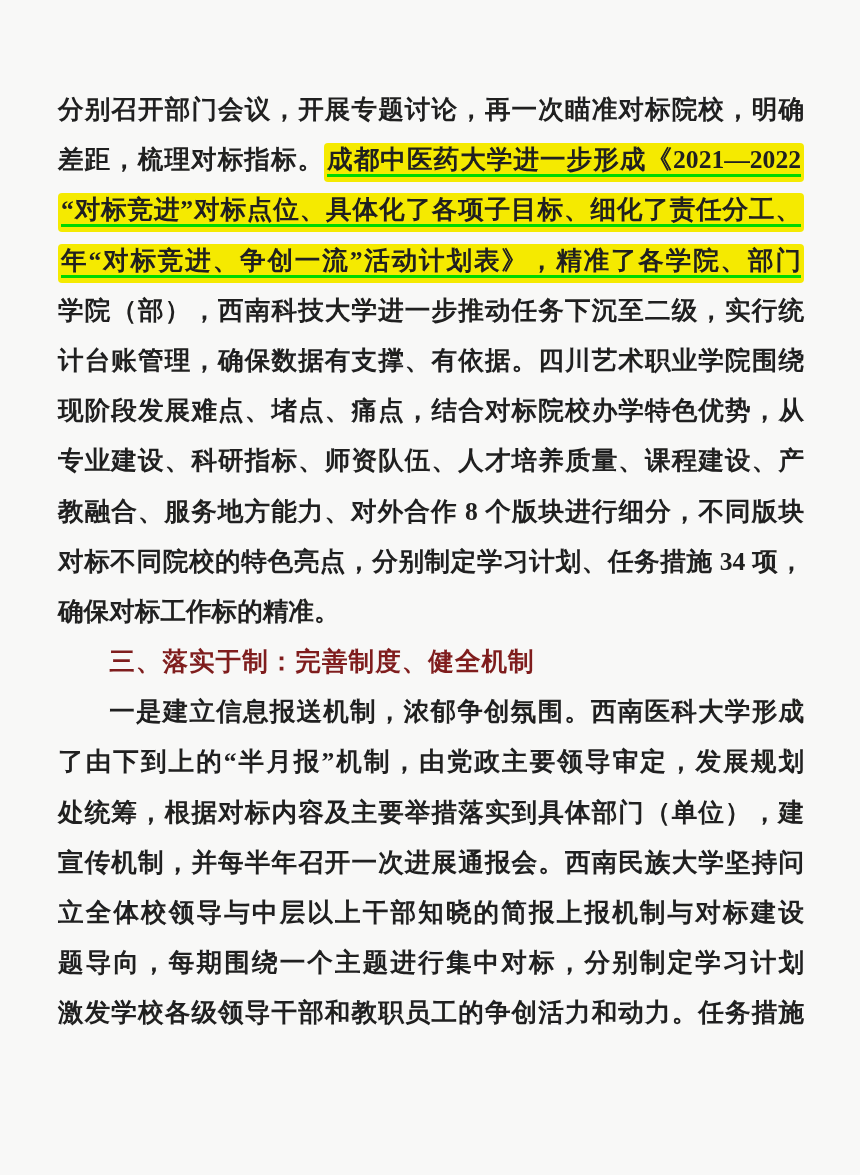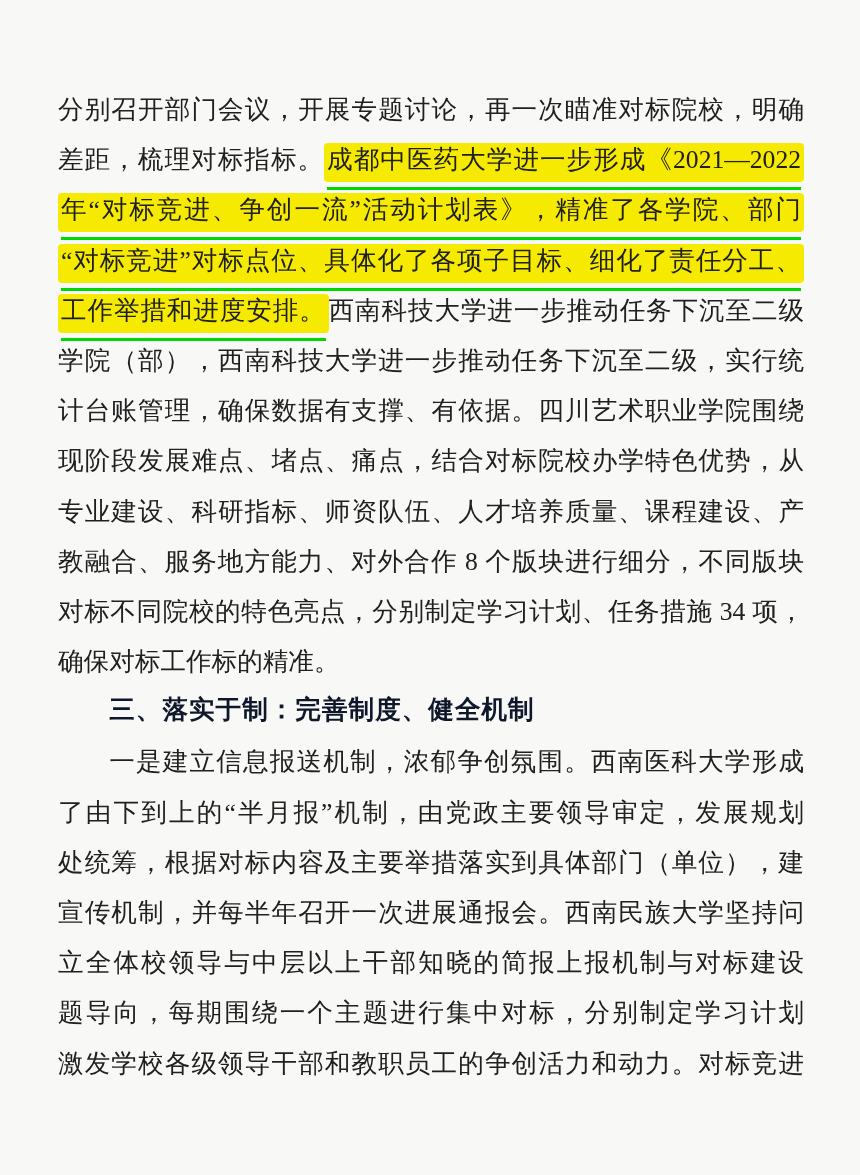--- a/index.html
+++ b/index.html
@@ -22,58 +22,58 @@
     width:746px;
   }
   .line{
     height:50.2px;
     line-height:50.2px;
     font-size:25.6px;
     text-align:justify;
     text-align-last:justify;
     text-justify:inter-character;
     white-space:nowrap;
+    font-weight:bold;
   }
   .line.endline{
     text-align:right;
     text-align-last:left;
   }
   .line.indent2{
     text-indent:2em;
   }
   .heading{
-    font-family:Liberation Mono, monospace;
+    font-family:Liberation Serif, serif;
     font-weight:700;
-    color:#0f172a;
+    color:#7f1d1d;
     letter-spacing:1px;
   }
   .hl{
     background:var(--hl);
     padding:2px 3px 8px 3px;
     border-radius:4px;
   }
   .hlu{
     border-bottom:3px solid var(--ul);
-    padding-bottom:13px;
+    padding-bottom:0;
   }
 </style>
 </head>
 <body>
 
 <div class="doc">
 
   <div class="line"><span>分别召开部门会议，开展专题讨论，再一次瞄准对标院校，明确</span></div>
 
   <div class="line"><span>差距，梳理对标指标。</span><span class="hl"><span class="hlu">成都中医药大学进一步形成《2021—2022</span></span></div>
 
+  <div class="line"><span class="hl"><span class="hlu">“对标竞进”对标点位、具体化了各项子目标、细化了责任分工、</span></span></div>
+
   <div class="line"><span class="hl"><span class="hlu">年“对标竞进、争创一流”活动计划表》，精准了各学院、部门</span></span></div>
 
-  <div class="line"><span class="hl"><span class="hlu">“对标竞进”对标点位、具体化了各项子目标、细化了责任分工、</span></span></div>
-
-  <div class="line"><span class="hl"><span class="hlu">工作举措和进度安排。</span></span><span>西南科技大学进一步推动任务下沉至二级</span></div>
 
   <div class="line"><span>学院（部），西南科技大学进一步推动任务下沉至二级，实行统</span></div>
 
   <div class="line"><span>计台账管理，确保数据有支撑、有依据。四川艺术职业学院围绕</span></div>
 
   <div class="line"><span>现阶段发展难点、堵点、痛点，结合对标院校办学特色优势，从</span></div>
 
   <div class="line"><span>专业建设、科研指标、师资队伍、人才培养质量、课程建设、产</span></div>
 
   <div class="line"><span>教融合、服务地方能力、对外合作 8 个版块进行细分，不同版块</span></div>
@@ -90,15 +90,15 @@
 
   <div class="line"><span>处统筹，根据对标内容及主要举措落实到具体部门（单位），建</span></div>
 
   <div class="line"><span>宣传机制，并每半年召开一次进展通报会。西南民族大学坚持问</span></div>
 
   <div class="line"><span>立全体校领导与中层以上干部知晓的简报上报机制与对标建设</span></div>
 
   <div class="line"><span>题导向，每期围绕一个主题进行集中对标，分别制定学习计划</span></div>
 
 
-  <div class="line"><span>激发学校各级领导干部和教职员工的争创活力和动力。对标竞进</span></div>
+  <div class="line"><span>激发学校各级领导干部和教职员工的争创活力和动力。任务措施</span></div>
 
 </div>
 
 </body></html>

